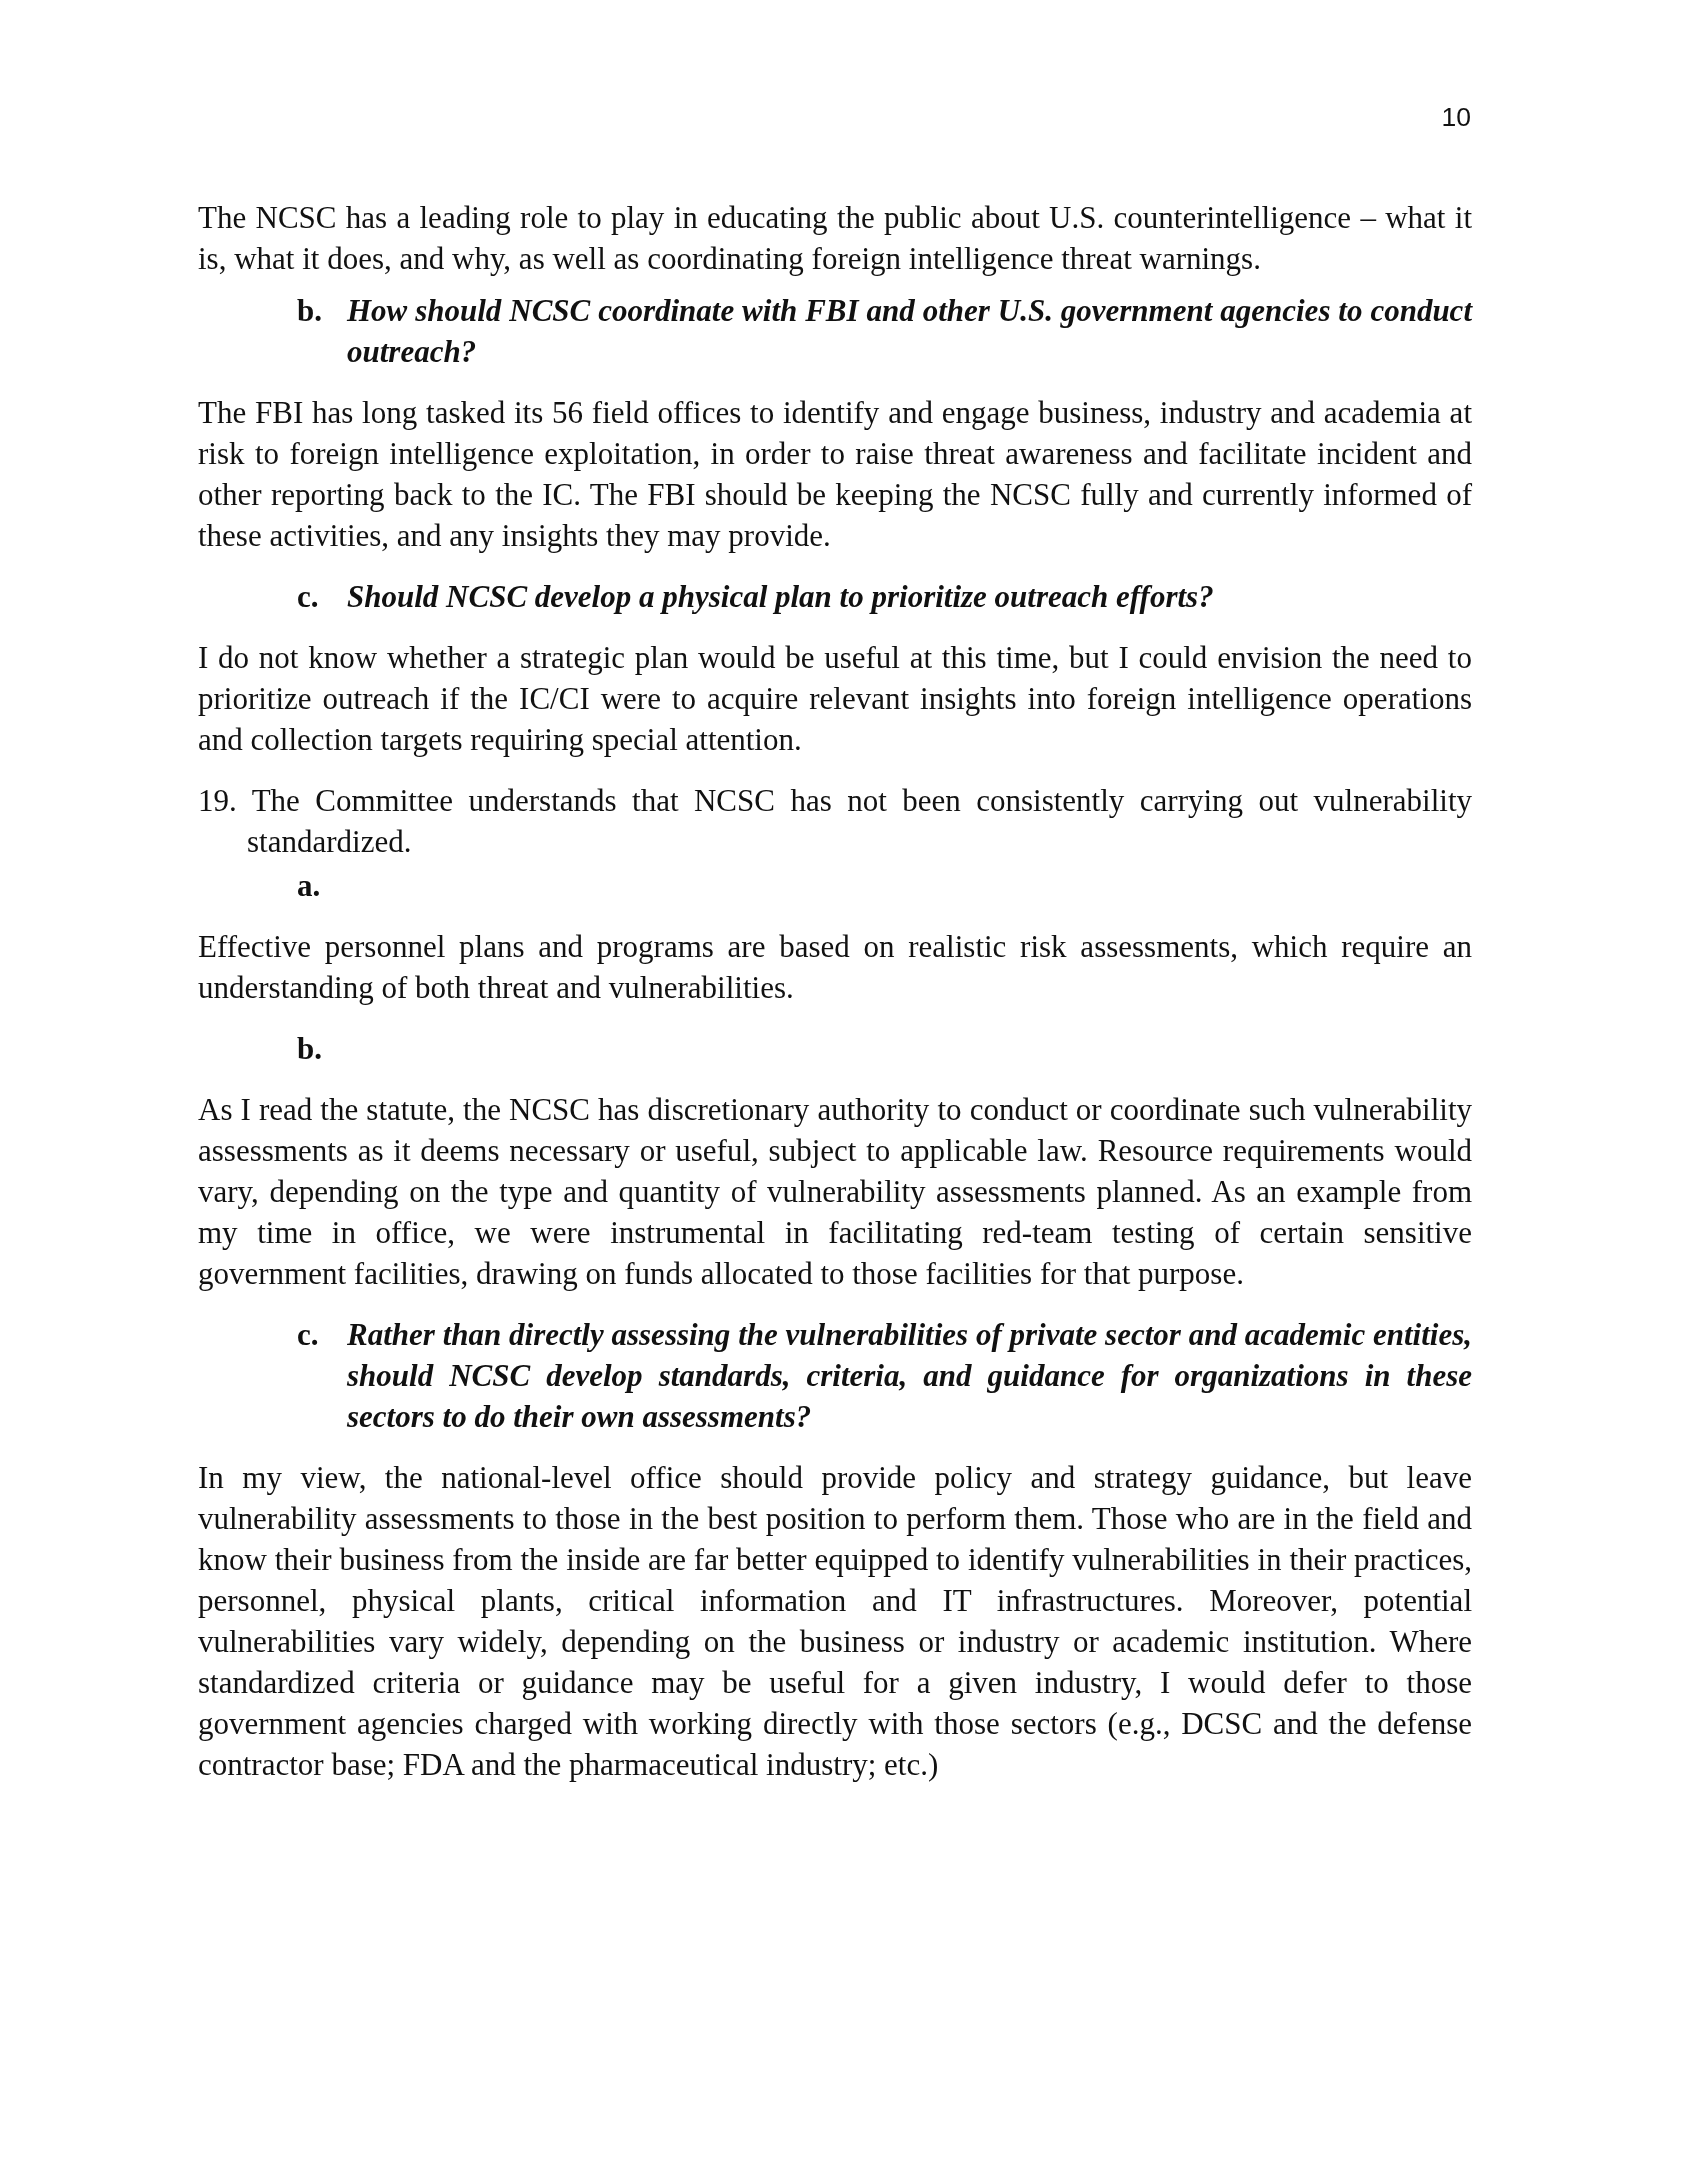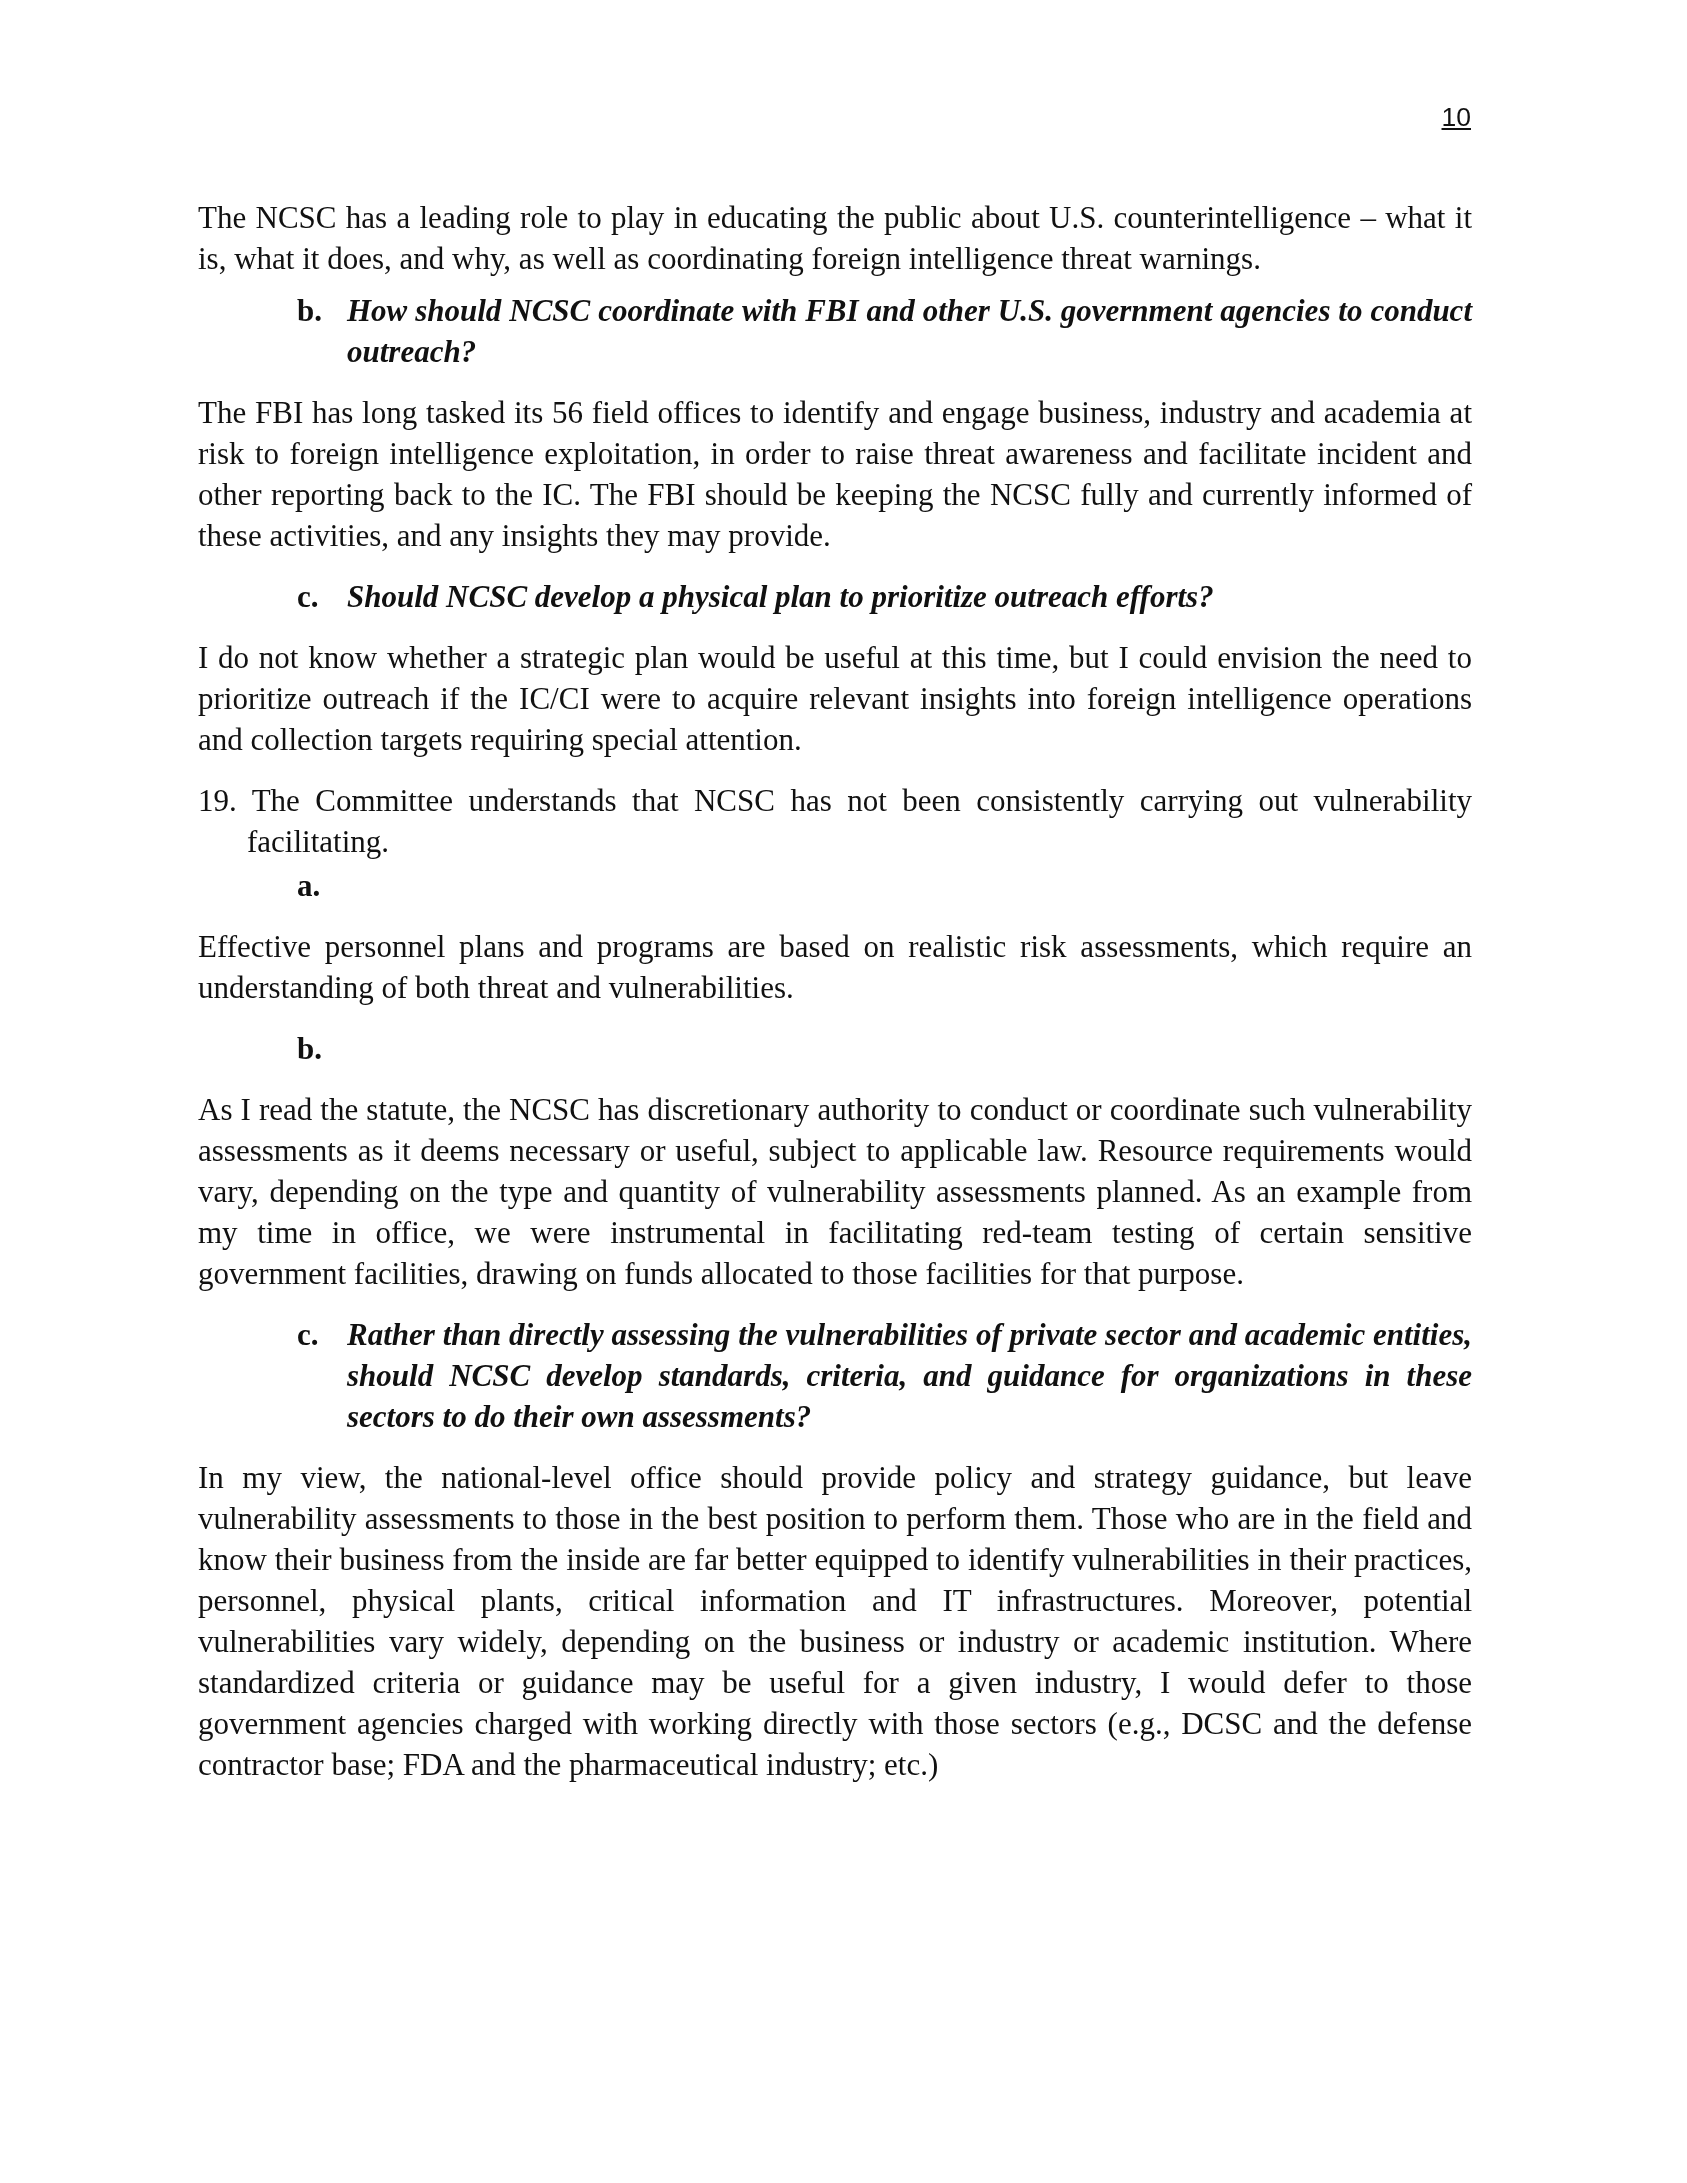--- a/index.html
+++ b/index.html
@@ -16,21 +16,20 @@
     font-family: "Liberation Serif", "DejaVu Serif", serif;
   }
   .page-number {
     position: absolute;
     top: 101px;
     right: 216px;
     font-family: "Liberation Sans", "DejaVu Sans", sans-serif;
     font-size: 26.5px;
     line-height: 32px;
     color: #111111;
-    text-decoration: underline;
   }
   .content {
     position: absolute;
     left: 198px;
     top: 197px;
     width: 1274px;
     font-size: 31px;
     line-height: 41px;
   }
   .para {
@@ -91,21 +90,21 @@
   <div class="sub-q">
     <span class="letter">c.</span>
     <span class="qtext">Should NCSC develop a physical plan to prioritize outreach efforts?</span>
   </div>
 
   <p class="para">I do not know whether a strategic plan would be useful at this time, but I could envision the need to prioritize outreach if the IC/CI were to acquire relevant insights into foreign intelligence operations and collection targets requiring special attention.</p>
   <div class="gap"></div>
 
   <div class="numbered-wrap">
     <div class="numbered-line1">19. The Committee understands that NCSC has not been consistently carrying out vulnerability</div>
-    <div class="numbered-line2">facilitating.</div>
+    <div class="numbered-line2">standardized.</div>
   </div>
 
   <div class="sub-q tight">
     <span class="letter">a.</span>
   </div>
 
   <p class="para">Effective personnel plans and programs are based on realistic risk assessments, which require an understanding of both threat and vulnerabilities.</p>
   <div class="gap"></div>
 
   <div class="sub-q">

